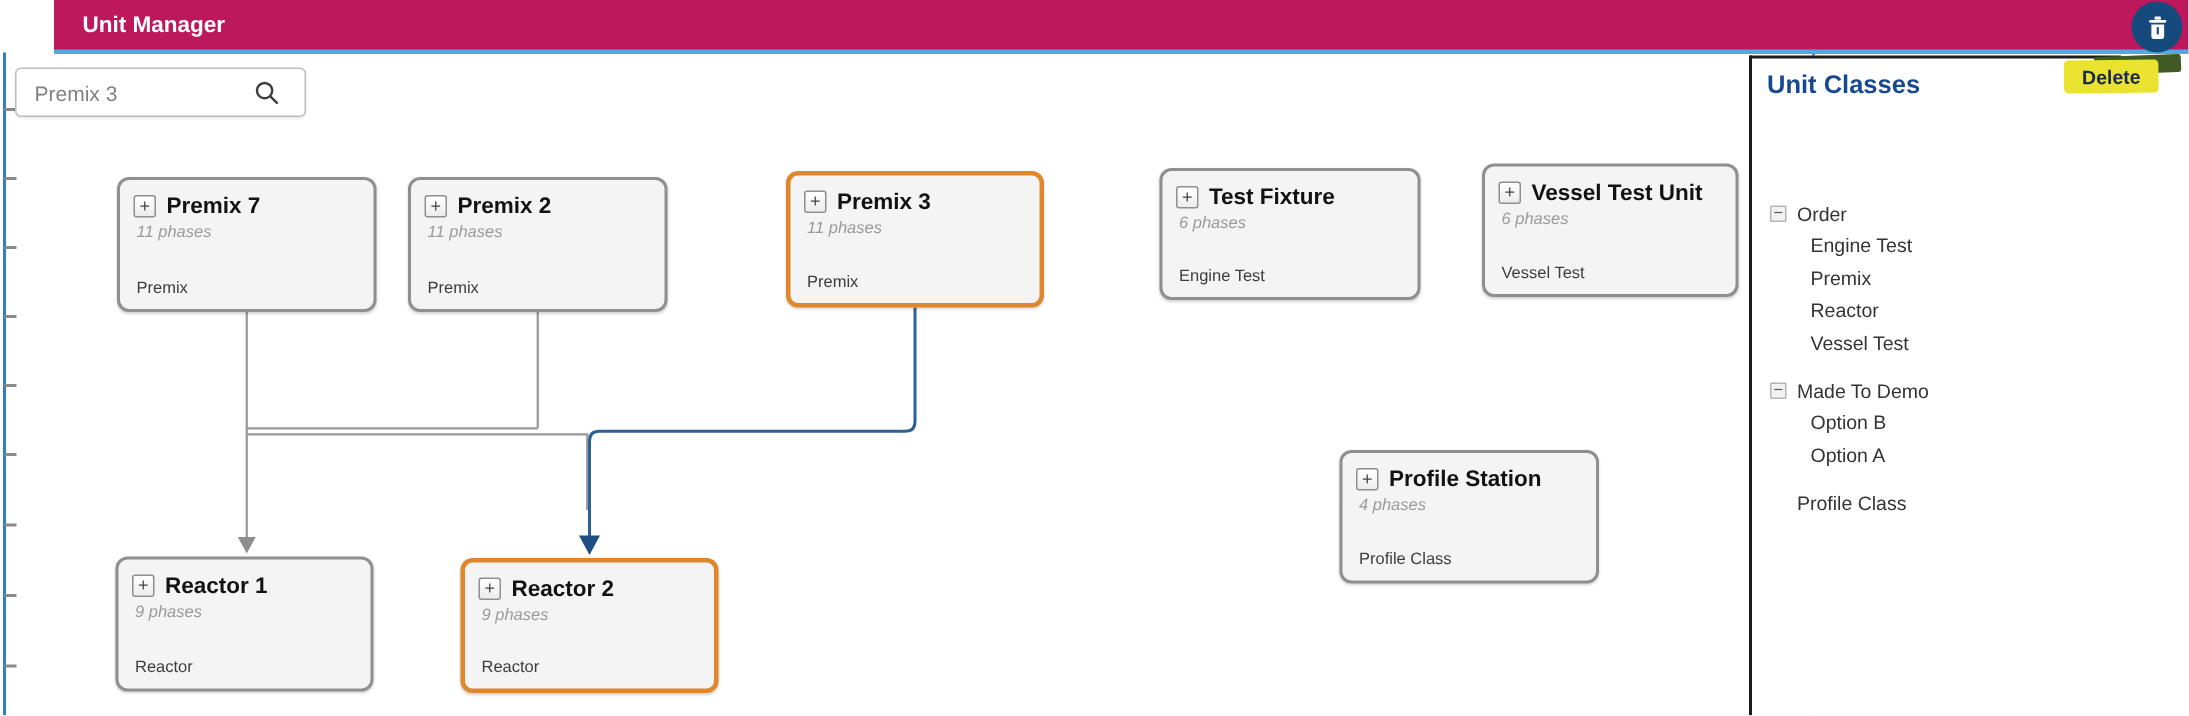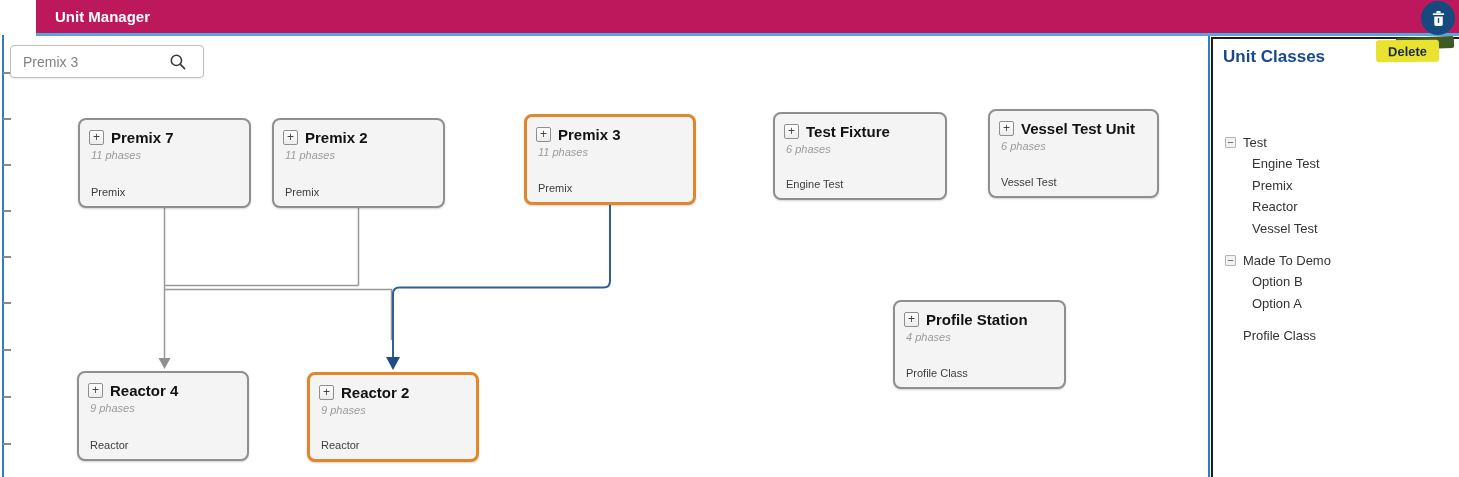--- a/index.html
+++ b/index.html
@@ -63,21 +63,21 @@
     width:15px;height:15px;box-sizing:border-box;flex:0 0 15px;
     border:1px solid #8f8f8f;border-radius:2px;background:linear-gradient(#fff,#ececec);
     font-size:12px;line-height:11px;text-align:center;color:#444;padding:0;cursor:pointer;
     font-family:inherit;
   }
   .card-title{font-size:15px;font-weight:bold;color:#121212;white-space:nowrap;}
   .card-phases{font-size:11px;font-style:italic;color:#9b9b9b;padding:3px 10px 0 11px;}
   .card-class{position:absolute;left:11px;bottom:8px;font-size:11px;color:#3d3d3d;}
   
   .sidebar{
-    position:absolute;left:1211px;top:37px;width:248px;height:440px;box-sizing:border-box;
+    position:absolute;left:1166px;top:37px;width:248px;height:440px;box-sizing:border-box;
     background:#fff;border-left:2px solid #1c1c1c;border-top:2px solid #1c1c1c;z-index:5;
   }
   .sidebar-title{
     position:absolute;left:10px;top:8px;font-size:17px;font-weight:bold;color:#17498f;
   }
   .sidebar-search{
     position:absolute;left:10px;top:41px;width:226px;height:31px;box-sizing:border-box;
     background:#fff;border:1px solid #c9c9c9;border-radius:3px;
   }
   .sidebar-search input{
@@ -203,21 +203,21 @@
       <button class="expand-btn">+</button>
       <span class="card-title">Profile Station</span>
     </div>
     <div class="card-phases">4 phases</div>
     <div class="card-class">Profile Class</div>
   </div>
 
   <div class="unit-card" style="left:77px;top:371px;width:172px;height:90px">
     <div class="card-head">
       <button class="expand-btn">+</button>
-      <span class="card-title">Reactor 4</span>
+      <span class="card-title">Reactor 1</span>
     </div>
     <div class="card-phases">9 phases</div>
     <div class="card-class">Reactor</div>
   </div>
 
   <div class="unit-card selected" style="left:307px;top:372px;width:172px;height:90px">
     <div class="card-head">
       <button class="expand-btn">+</button>
       <span class="card-title">Reactor 2</span>
     </div>
@@ -225,21 +225,21 @@
     <div class="card-class">Reactor</div>
   </div>
 
   <aside class="sidebar">
     <div class="sidebar-title">Unit Classes</div>
 
 
     <div class="tree">
       <div class="tree-group">
         <span class="collapse-box">−</span>
-        <span>Test</span>
+        <span>Order</span>
       </div>
       <div class="tree-item">Engine Test</div>
       <div class="tree-item">Premix</div>
       <div class="tree-item">Reactor</div>
       <div class="tree-item">Vessel Test</div>
 
       <div class="tree-group">
         <span class="collapse-box">−</span>
         <span>Made To Demo</span>
       </div>

